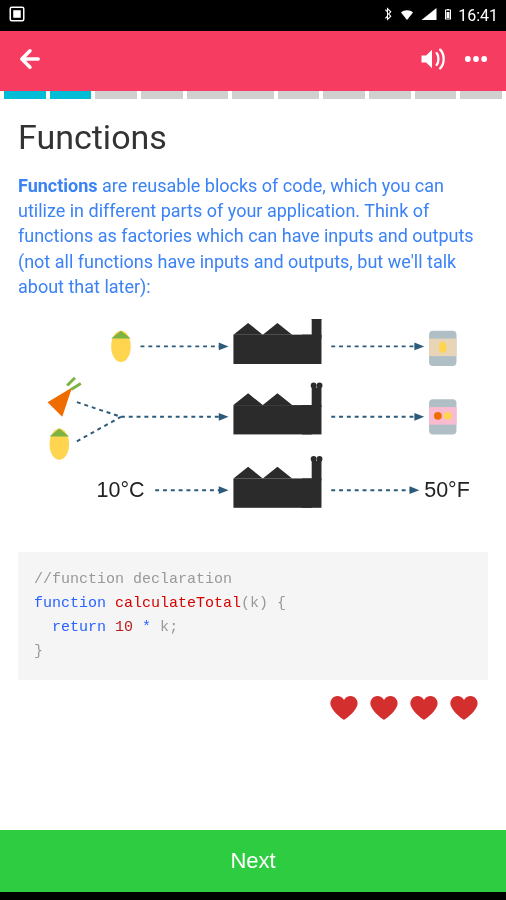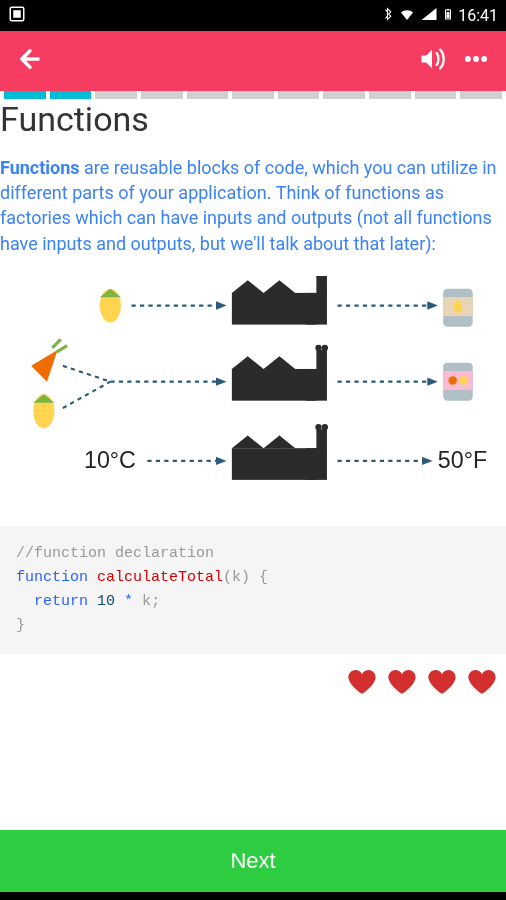--- a/index.html
+++ b/index.html
@@ -40,20 +40,21 @@
     .progress-segment {
       flex: 1;
       height: 8px;
       background: #D0D0D0;
     }
     .progress-segment.active {
       background: #00BCD4;
     }
     .content {
       background: #fff;
+      padding: 18px;
       height: calc(100% - 31px - 60px - 8px - 62px);
       overflow-y: auto;
     }
     h1 {
       font-size: 34px;
       font-weight: 400;
       color: #333;
       margin-bottom: 16px;
     }
     .body-text {
@@ -73,21 +74,21 @@
       padding: 16px;
       font-family: 'Courier New', monospace;
       font-size: 15px;
       line-height: 1.6;
       color: #999;
       margin-bottom: 12px;
     }
     .code-block .kw { color: #2962FF; }
     .code-block .fn { color: #D50000; }
     .code-block .op { color: #2962FF; }
-    .code-block .num { color: #0c4a6e; }
+    .code-block .num { color: #b91c1c; }
     .hearts {
       display: flex;
       justify-content: flex-end;
       gap: 8px;
       padding-right: 8px;
     }
     .heart svg { width: 32px; height: 32px; }
     .next-button {
       position: absolute;
       bottom: 8px;

